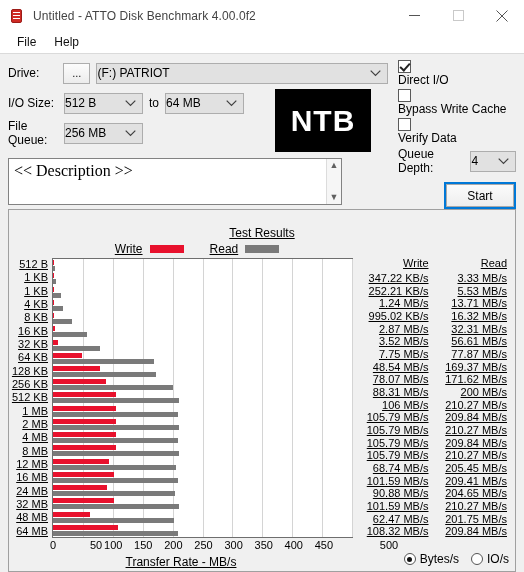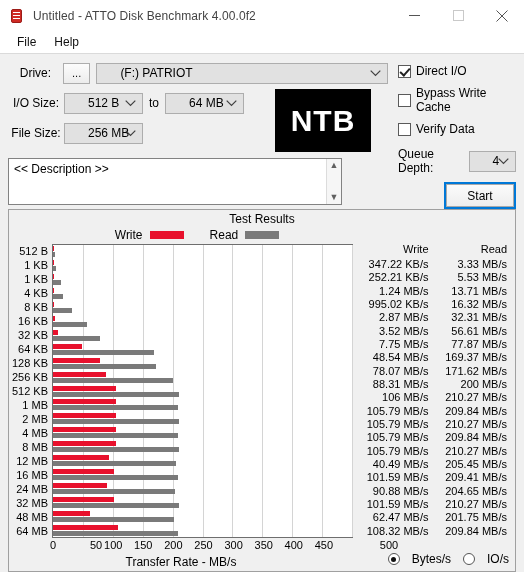--- a/index.html
+++ b/index.html
@@ -80,38 +80,37 @@
   .settings {
     display: flex;
     height: 96px;
     flex: 0 0 auto;
   }
   .settings-left { width: 380px; position: relative; }
   .row {
     display: flex; align-items: center;
     height: 26px;
     margin-bottom: 4px;
-    text-align: center;
   }
   .lbl { width: 56px; font-size: 12px; color: #000; }
   .btn-dots {
     width: 28px; height: 21px;
     background: linear-gradient(#fcfcfc,#ececec);
     border: 1px solid #adadad;
     font-size: 11px; color: #111;
     display: flex; align-items: center; justify-content: center;
     margin-right: 6px;
   }
   .combo {
     height: 21px;
     background: #e1e1e1;
     border: 1px solid #adadad;
     display: flex; align-items: center;
     position: relative;
-    padding-left: 23px;
+    padding-left: 0;
     font-size: 12px;
     color: #000;
   }
   .combo .chev {
     position: absolute; right: 6px; top: 50%;
     transform: translateY(-50%);
   }
   .combo-drive { width: 297px; }
   .combo-io { width: 79px; }
   .combo-file { width: 79px; }
@@ -127,22 +126,22 @@
     letter-spacing: 1px;
     font-family: "Liberation Sans", sans-serif;
   }
   
   .settings-right {
     flex: 1 1 auto;
     padding-left: 10px;
     position: relative;
   }
   .chk-row {
-    display: flex; align-items: center;
-    height: 22px; margin-bottom: 7px;
+    display: flex; align-items: flex-start;
+    height: 22px; margin-bottom: 7px; flex-direction: column;
   }
   .chkbox {
     width: 13px; height: 13px;
     border: 1px solid #5a5a5a;
     background: #fff;
     margin-right: 5px;
     position: relative;
     flex: 0 0 auto;
   }
   .chkbox.checked:after {
@@ -178,41 +177,43 @@
     border: 1px solid #828282;
     margin-top: 2px;
     display: flex;
     flex: 0 0 auto;
     position: relative;
     width: 334px;
   }
   .desc-text {
     flex: 1 1 auto;
     padding: 3px 5px;
-    font-size: 12px;
+    font-size: 16px;
+    font-family: Liberation Serif, serif;
   }
   .desc-scroll {
     width: 15px;
     background: #f6f6f6;
     border-left: 1px solid #dcdcdc;
     display: flex; flex-direction: column;
     justify-content: space-between;
     align-items: center;
     padding: 2px 0;
   }
   .desc-scroll span { font-size: 9px; color: #606060; line-height: 1; }
   
   .results {
     flex: 1 1 auto;
     margin-top: 4px;
     border: 1px solid #a0a0a0;
     background: #f0f0f0;
     position: relative;
     display: flex; flex-direction: column;
-    padding-top: 2px;
+    padding-top: 16px;
+    text-decoration: underline;
   }
   .results-title {
     text-align: center;
     font-size: 12px;
     height: 15px;
     line-height: 15px;
   }
   .legend {
     display: flex; align-items: center;
     justify-content: center;
@@ -319,21 +320,21 @@
     width: 344px;
     height: 16px;
   }
   
   .radios {
     position: absolute;
     right: 6px; bottom: 5px;
     display: flex; align-items: center; gap: 12px;
     font-size: 12px;
   }
-  .radio-item { display: flex; align-items: center; gap: 12px; }
+  .radio-item { display: flex; align-items: center; gap: 4px; }
   .radio {
     width: 12px; height: 12px;
     border-radius: 50%;
     border: 1px solid #555;
     background: #fff;
     position: relative;
     flex: 0 0 auto;
   }
   .radio.sel:after {
     content: "";
@@ -411,21 +412,21 @@
             <span>64 MB</span>
             <span class="chev">
               <svg width="11" height="7" viewBox="0 0 11 7">
                   <polyline points="0.7,0.7 5.5,5.5 10.3,0.7" fill="none" stroke="#404040" stroke-width="1.2"></polyline>
                 </svg>
             </span>
           </div>
         </div>
 
         <div class="row">
-          <div class="lbl">File Size:</div>
+          <div class="lbl">File Queue:</div>
           <div class="combo combo-file">
             <span>256 MB</span>
             <span class="chev">
               <svg width="11" height="7" viewBox="0 0 11 7">
                   <polyline points="0.7,0.7 5.5,5.5 10.3,0.7" fill="none" stroke="#404040" stroke-width="1.2"></polyline>
                 </svg>
             </span>
           </div>
         </div>
 
@@ -617,21 +618,21 @@
                 <div class="val-cell">3.52 MB/s</div>
                 <div class="val-cell">7.75 MB/s</div>
                 <div class="val-cell">48.54 MB/s</div>
                 <div class="val-cell">78.07 MB/s</div>
                 <div class="val-cell">88.31 MB/s</div>
                 <div class="val-cell">106 MB/s</div>
                 <div class="val-cell">105.79 MB/s</div>
                 <div class="val-cell">105.79 MB/s</div>
                 <div class="val-cell">105.79 MB/s</div>
                 <div class="val-cell">105.79 MB/s</div>
-                <div class="val-cell">40.49 MB/s</div>
+                <div class="val-cell">68.74 MB/s</div>
                 <div class="val-cell">101.59 MB/s</div>
                 <div class="val-cell">90.88 MB/s</div>
                 <div class="val-cell">101.59 MB/s</div>
                 <div class="val-cell">62.47 MB/s</div>
                 <div class="val-cell">108.32 MB/s</div>
               </div>
           </div>
           <div class="val-col">
             <div class="val-head">Read</div>
             <div class="val-cells" id="read-cells">

